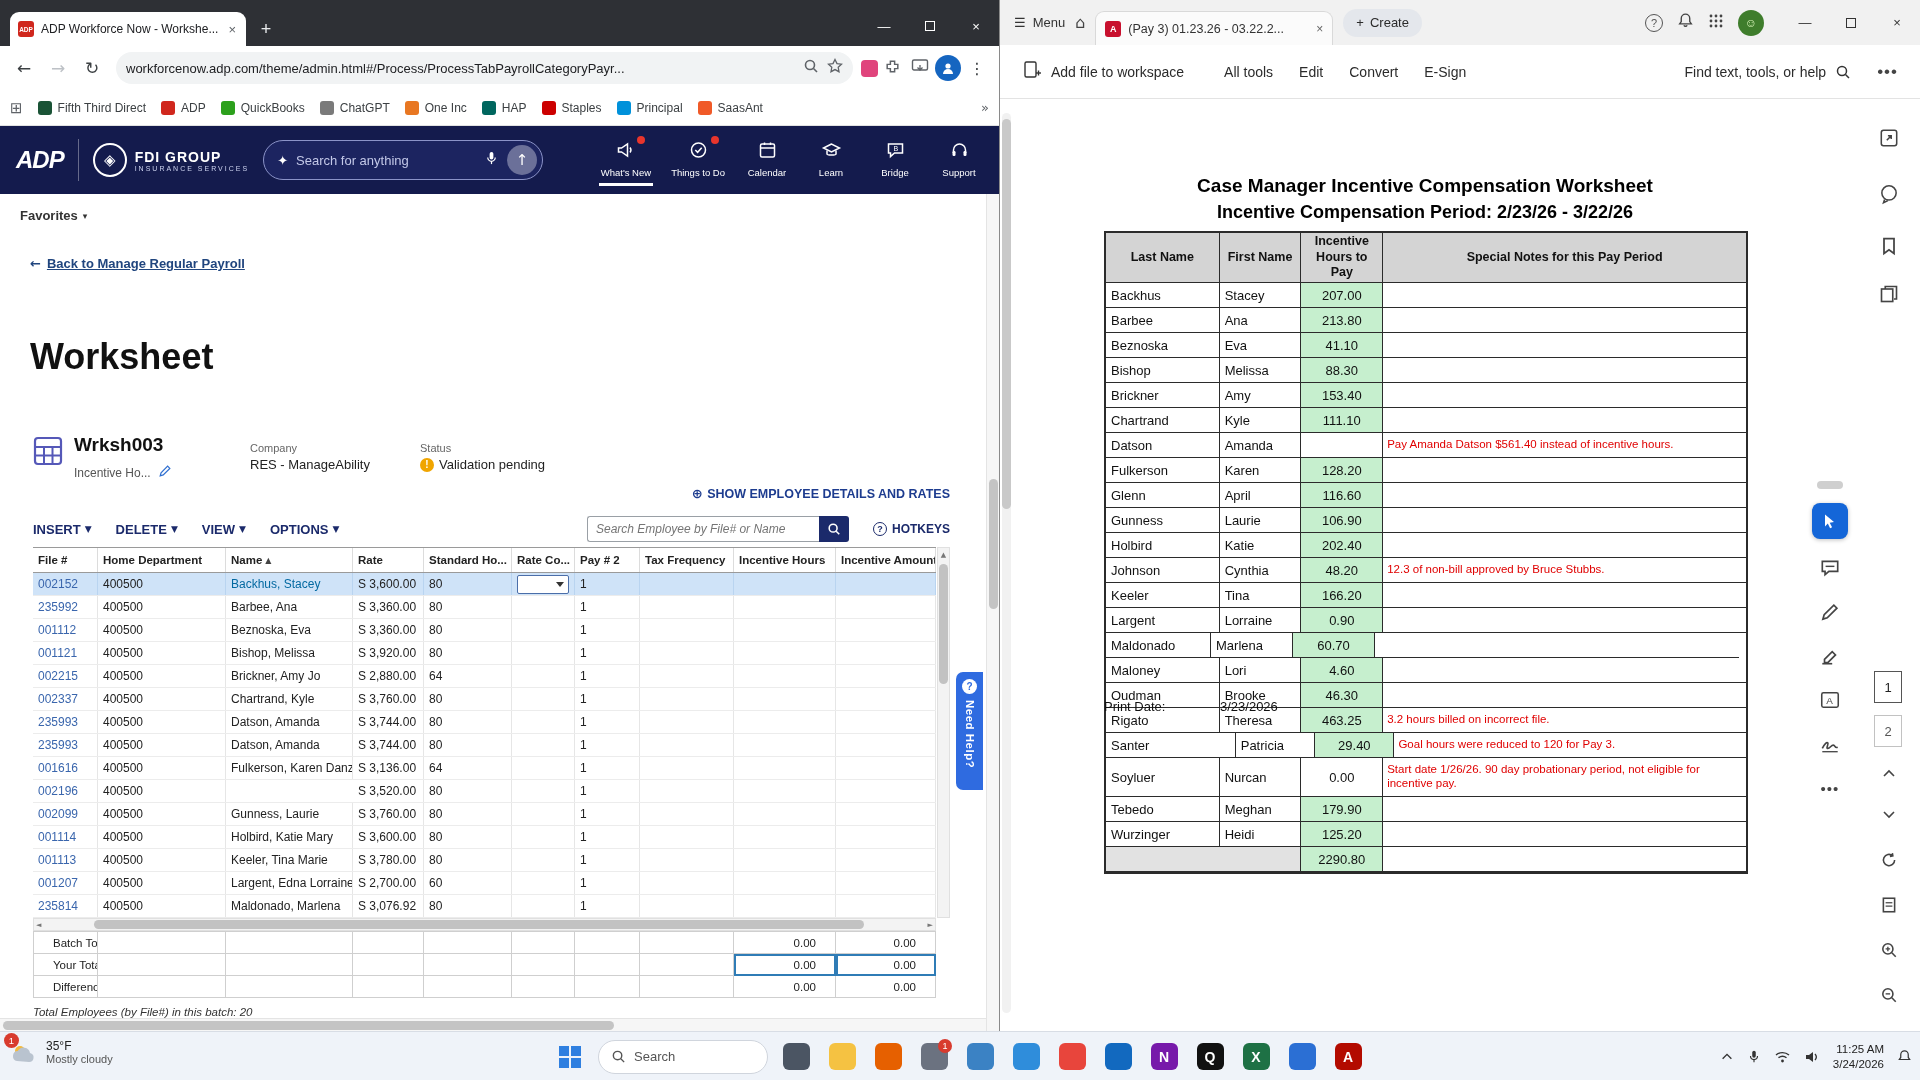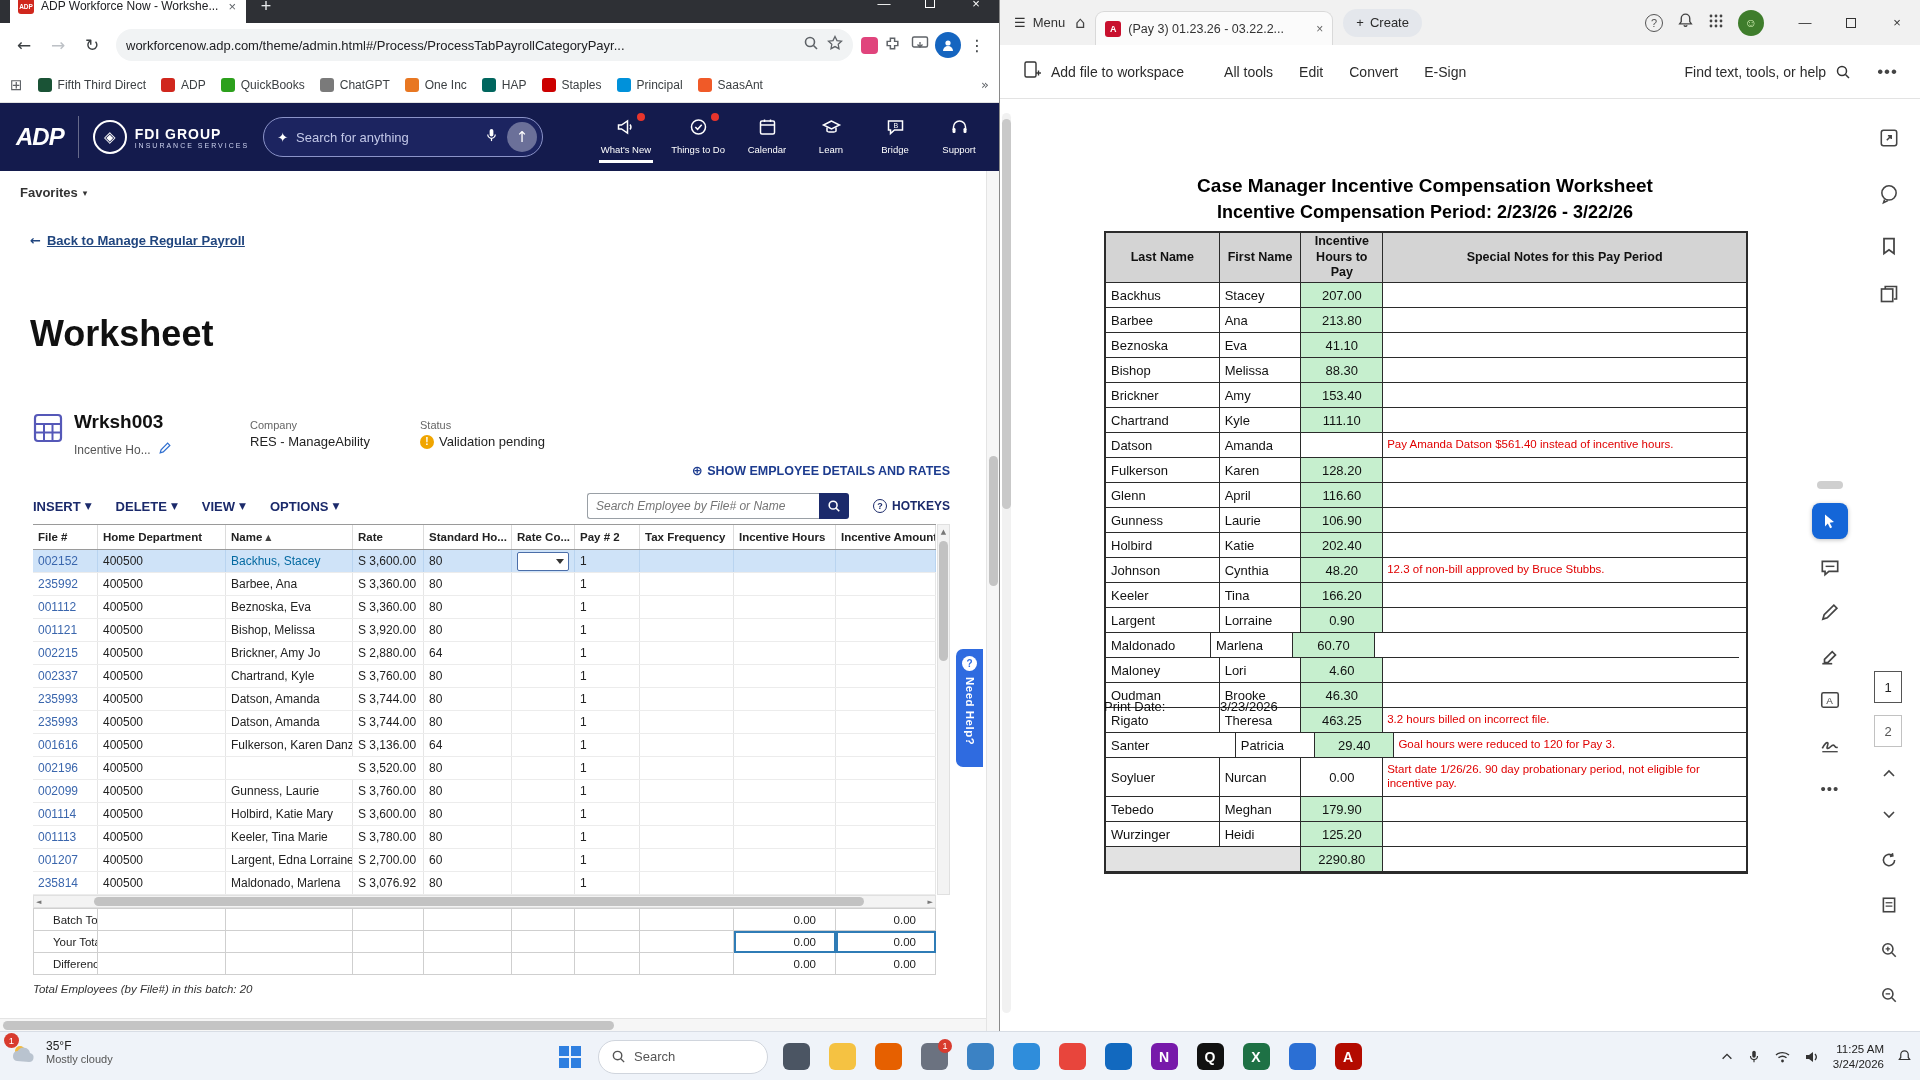--- a/index.html
+++ b/index.html
@@ -3,21 +3,21 @@
 <meta charset="utf-8">
 <style>
   * { margin:0; padding:0; box-sizing:border-box; }
   html,body { background:#000; }
   body { font-family:"Liberation Sans", sans-serif; }
   .screen { position:relative; width:1920px; height:1080px; overflow:hidden; background:#fff; }
   .uicon { font-family:"DejaVu Sans", sans-serif; }
 
   
   .browser { position:absolute; left:0; top:0; width:1000px; height:1031px; display:flex; flex-direction:column; background:#fff; border-right:1px solid #8a8a8a; }
-  .tabstrip { height:23px; background:#2e3035; display:flex; align-items:flex-end; color:#e8eaed; flex:0 0 auto; }
+  .tabstrip { height:46px; background:#2e3035; display:flex; align-items:flex-end; color:#e8eaed; flex:0 0 auto; }
   .tab { height:34px; width:236px; margin-left:10px; background:#ffffff; border-radius:9px 9px 0 0; display:flex; align-items:center; padding:0 8px; color:#202124; font-size:12px; gap:7px; }
   .favicon-adp { width:16px; height:16px; border-radius:3px; background:#d0271d; color:#fff; font-size:6.5px; font-weight:bold; display:flex; align-items:center; justify-content:center; flex:0 0 auto; }
   .tab-title { flex:1; white-space:nowrap; overflow:hidden; }
   .tab-close { color:#5f6368; font-size:13px; padding:0 2px; }
   .newtab { width:28px; height:28px; margin:0 0 3px 6px; display:flex; align-items:center; justify-content:center; font-size:18px; color:#e8eaed; border-radius:50%; }
   .win-controls { margin-left:auto; display:flex; height:40px; }
   .win-controls .wbtn { width:46px; height:40px; display:flex; align-items:center; justify-content:center; color:#fff; font-size:13px; }
   .wbtn .sq { width:10px; height:10px; border:1.2px solid #fff; display:block; }
 
   .navbar { height:44px; background:#fff; display:flex; align-items:center; padding:0 8px; gap:2px; flex:0 0 auto; }

